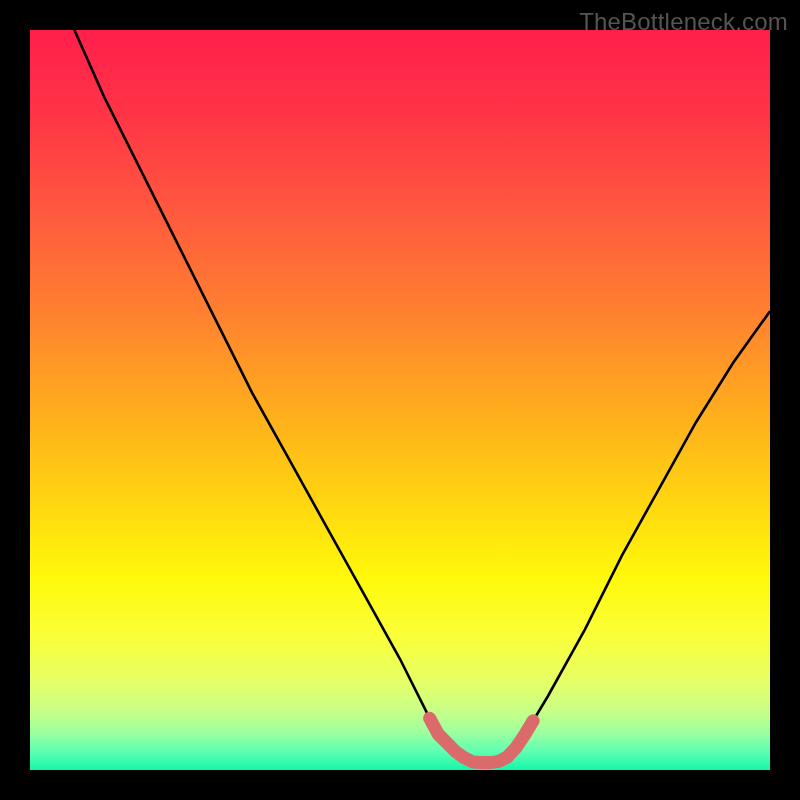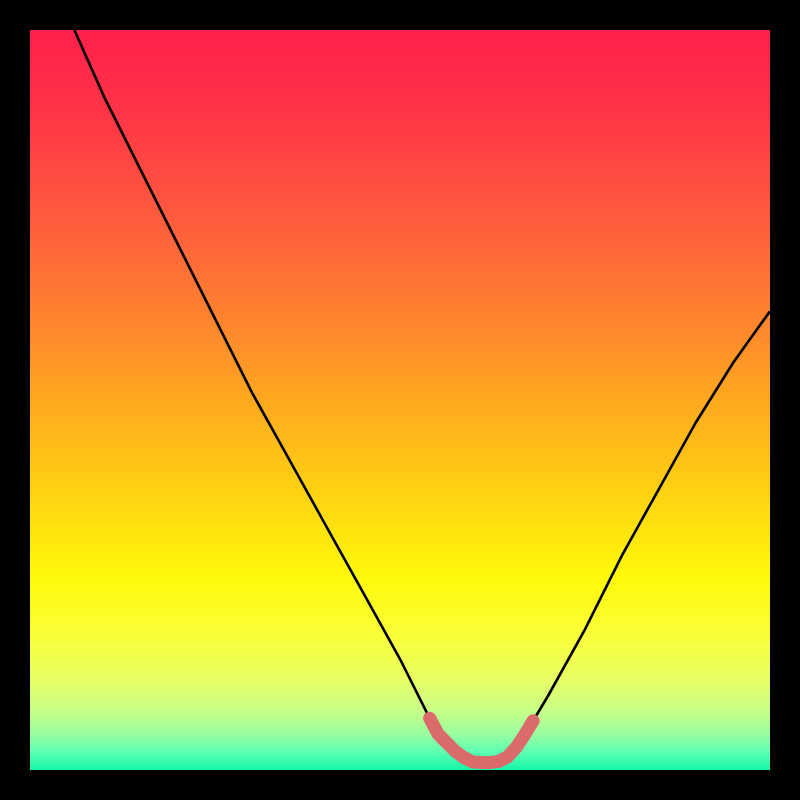--- a/index.html
+++ b/index.html
@@ -39,20 +39,21 @@
     display: block;
     width: 740px;
     height: 740px;
   }
 </style>
 </head>
 <body>
 
 <div class="frame">
 
+  <div class="watermark">TheBottleneck.com</div>
 
   <div class="plot-outer">
     <svg class="plot" viewBox="0 0 740 740" preserveAspectRatio="none">
       <defs>
         <linearGradient id="bgGrad" x1="0" y1="0" x2="0" y2="1">
             <stop offset="0%" stop-color="#ff1f4b"></stop>
             <stop offset="12%" stop-color="#ff3646"></stop>
             <stop offset="25%" stop-color="#ff5a3e"></stop>
             <stop offset="38%" stop-color="#ff8030"></stop>
             <stop offset="50%" stop-color="#ffa81f"></stop>

